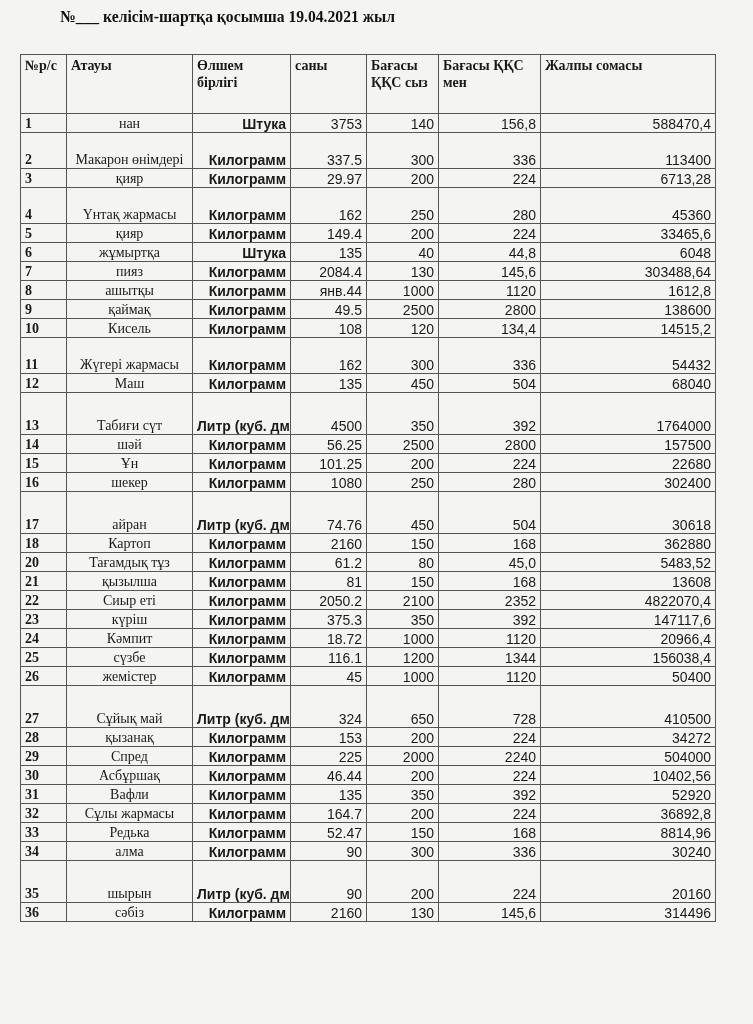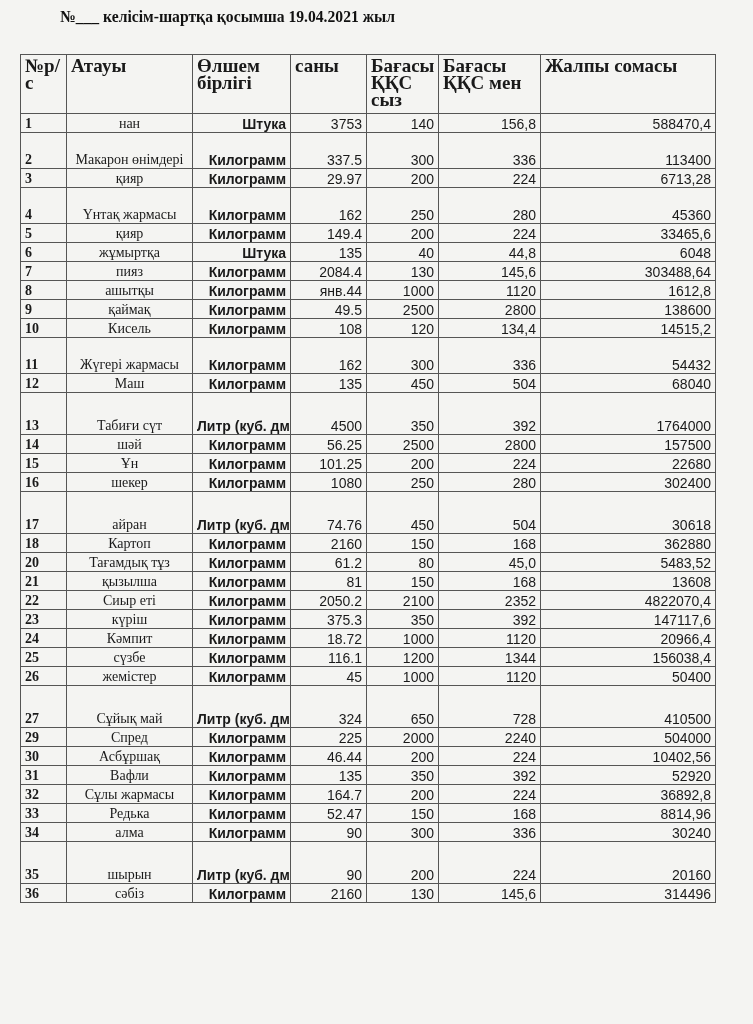--- a/index.html
+++ b/index.html
@@ -30,21 +30,21 @@
       font-size: 14px;
       line-height: 16px;
       overflow: hidden;
       white-space: nowrap;
     }
     table.grid th {
       vertical-align: top;
       text-align: left;
       font-weight: bold;
       font-family: "Liberation Serif", serif;
-      font-size: 19px;
+      font-size: 14px;
       line-height: 17px;
       padding-top: 2px;
       height: 56px;
       white-space: normal;
     }
     td.num-col { vertical-align: top; font-family: "Liberation Serif", serif; font-weight: bold; font-size: 14px; padding-top: 1px; }
     td.name { font-family: "Liberation Serif", serif; font-size: 14px; white-space: normal; text-align: center; }
     td.unit, td.qty, td.p1, td.p2, td.total {
       font-family: "Liberation Sans", sans-serif; font-size: 13px; text-align: right;
       transform-origin: right;
@@ -309,20 +309,29 @@
       <tr class="r3">
         <td class="num-col">27</td>
         <td class="name">Сұйық май</td>
         <td class="unit">Литр (куб. дм.)</td>
         <td class="qty">324</td>
         <td class="p1">650</td>
         <td class="p2">728</td>
         <td class="total">410500</td>
       </tr>
       <tr class="r1">
+        <td class="num-col">28</td>
+        <td class="name">қызанақ</td>
+        <td class="unit">Килограмм</td>
+        <td class="qty">153</td>
+        <td class="p1">200</td>
+        <td class="p2">224</td>
+        <td class="total">34272</td>
+      </tr>
+      <tr class="r1">
         <td class="num-col">29</td>
         <td class="name">Спред</td>
         <td class="unit">Килограмм</td>
         <td class="qty">225</td>
         <td class="p1">2000</td>
         <td class="p2">2240</td>
         <td class="total">504000</td>
       </tr>
       <tr class="r1">
         <td class="num-col">30</td>

